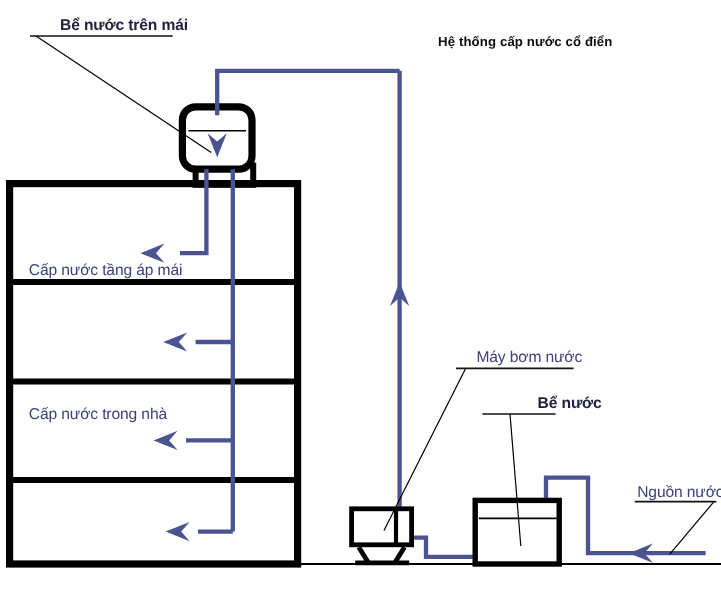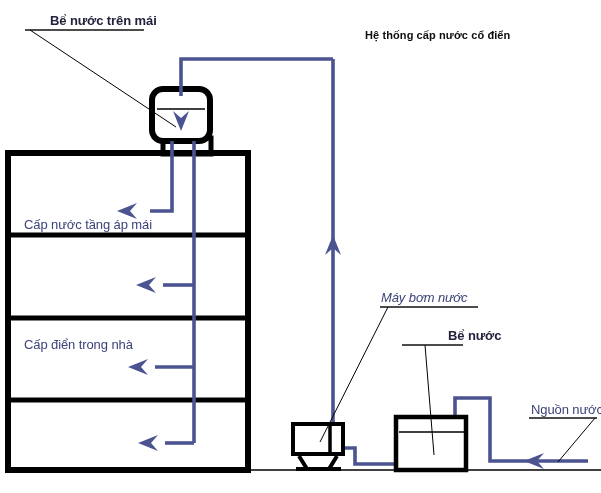--- a/index.html
+++ b/index.html
@@ -133,23 +133,23 @@
       <line x1="380" y1="307" x2="478" y2="307"></line>
       <line x1="402" y1="345" x2="463" y2="345"></line>
       <line x1="529" y1="418" x2="597" y2="418"></line>
     </g>
   </svg>
 
   <div class="lbl lbl-title" style="left:365px; top:28px;">Hệ thống cấp nước cổ điển</div>
 
   <div class="lbl lbl-dark" style="left:26px; top:13px;padding-left:24px;">Bể nước trên mái</div>
 
-  <div class="lbl" style="left:381px; top:290px;font-style:italic;">Máy bơm nước</div>
+  <div class="lbl" style="left:397px; top:290px;">Máy bơm nước</div>
 
   <div class="lbl lbl-dark" style="left:404px; top:328px;margin-left:44px;">Bể nước</div>
 
   <div class="lbl" style="left:531px; top:402px;">Nguồn nước</div>
 
   <div class="lbl" style="left:24px; top:177px;margin-top:40px;">Cấp nước tầng áp mái</div>
 
-  <div class="lbl" style="left:24px; top:337px;">Cấp điển trong nhà</div>
+  <div class="lbl" style="left:24px; top:337px;">Cấp nước trong nhà</div>
 
 </div>
 
 </body></html>

